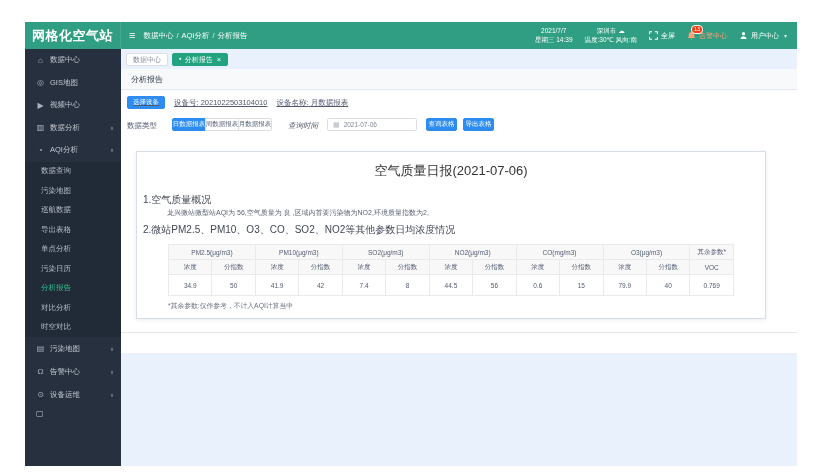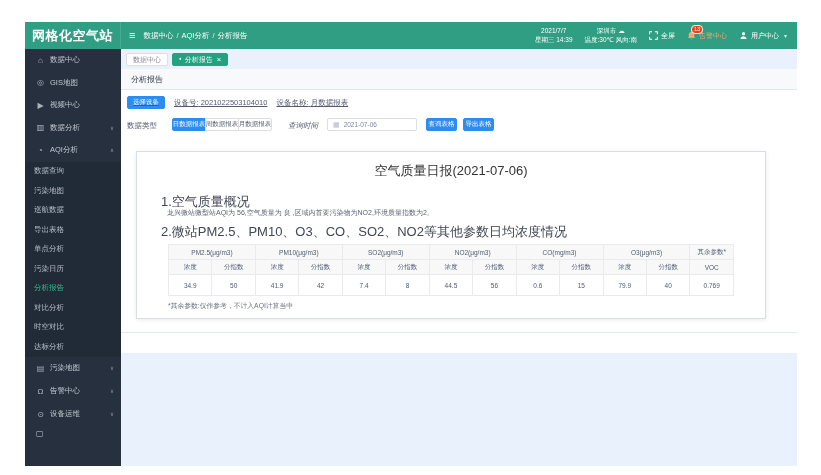--- a/index.html
+++ b/index.html
@@ -29,21 +29,21 @@
 
   
   .sidebar { position: absolute; left: 0; top: 27px; width: 96px; bottom: 0;
     background: #27303f; overflow: hidden; display: flex; flex-direction: column; z-index: 4; }
   .side-item { height: 22.5px; flex: none; display: flex; align-items: center;
     padding: 0 7px 0 11px; color: #c3c9d2; font-size: 7.5px; gap: 5px; cursor: pointer; }
   .side-item .icon8 { font-size: 8px; width: 9px; text-align: center; opacity: 0.85; flex: none; }
   .side-item .chev { margin-left: auto; font-size: 5.5px; opacity: 0.65; }
   .side-item .lbl { white-space: nowrap; }
   .submenu { background: #212a37; flex: none; }
-  .sub-item { height: 19.5px; display: flex; align-items: center; padding-left: 9px;
+  .sub-item { height: 19.5px; display: flex; align-items: center; padding-left: 16px;
     color: #b8bfc9; font-size: 7.5px; cursor: pointer; white-space: nowrap; }
   .sub-item.active { color: #2fbf8f; }
   .bottom-group .side-item { height: 23px; }
   .partial-item { height: 14px; display: flex; align-items: flex-start; padding: 3px 0 0 11px;
     color: #c3c9d2; font-size: 8px; overflow: hidden; }
 
   
   .main { position: absolute; left: 96px; top: 27px; right: 0; bottom: 0; background: #e9f1fc; overflow: hidden; }
   .tabbar { position: absolute; left: 0; top: 0; right: 0; height: 20px;
     display: flex; align-items: flex-end; padding: 0 0 3px 5px; gap: 4px; }
@@ -80,21 +80,21 @@
     color: #808695; font-size: 6.5px; margin-left: 9px; cursor: text; }
   .cal { color: #b5bcc7; font-size: 7px; line-height: 1; }
   .fbtn { margin-left: 9px; width: 31px; padding: 0; }
   .fbtn2 { margin-left: 6px; width: 31px; padding: 0; }
 
   
   .card { position: absolute; left: 15px; top: 61px; width: 630px; height: 168px;
     background: #fff; border: 1px solid #d9dde4; box-shadow: 0 1px 4px rgba(40,60,90,0.10); }
   .rtitle { position: absolute; left: 0; right: 0; top: 10px; text-align: center;
     font-size: 13px; color: #333; }
-  .rh { position: absolute; left: 24px; font-size: 13px; color: #404854; }
+  .rh { position: absolute; left: 6px; font-size: 10px; color: #404854; }
   .rh1 { top: 41px; }
   .rh2 { top: 71px; text-align: right; }
   .rpara { position: absolute; left: 30px; top: 56px; font-size: 7px; color: #5a6270; }
   .rtable { position: absolute; left: 31px; top: 92px; width: 566px; border-collapse: collapse;
     table-layout: fixed; font-size: 6.5px; color: #515a6e; }
   .rtable th, .rtable td { border: 1px solid #e8eaec; text-align: center; font-weight: normal; }
   .rtable thead th { background: #f8f8f9; height: 15px; }
   .rtable tbody td { height: 21px; background: #fff; }
   .rfoot { position: absolute; left: 31px; top: 149px; font-size: 6.8px; color: #6b7280; }
 </style>
@@ -187,21 +187,20 @@
     <div class="submenu">
         <div class="sub-item">数据查询</div>
         <div class="sub-item">污染地图</div>
         <div class="sub-item">巡航数据</div>
         <div class="sub-item">导出表格</div>
         <div class="sub-item">单点分析</div>
         <div class="sub-item">污染日历</div>
         <div class="sub-item active">分析报告</div>
         <div class="sub-item">对比分析</div>
         <div class="sub-item">时空对比</div>
-        <div class="sub-item">达标分析</div>
       </div>
     <div class="bottom-group">
         <div class="side-item">
           <span class="icon8">▤</span>
           <span class="lbl">污染地图</span>
           <span class="chev">∨</span>
         </div>
         <div class="side-item">
           <span class="icon8">Ω</span>
           <span class="lbl">告警中心</span>

